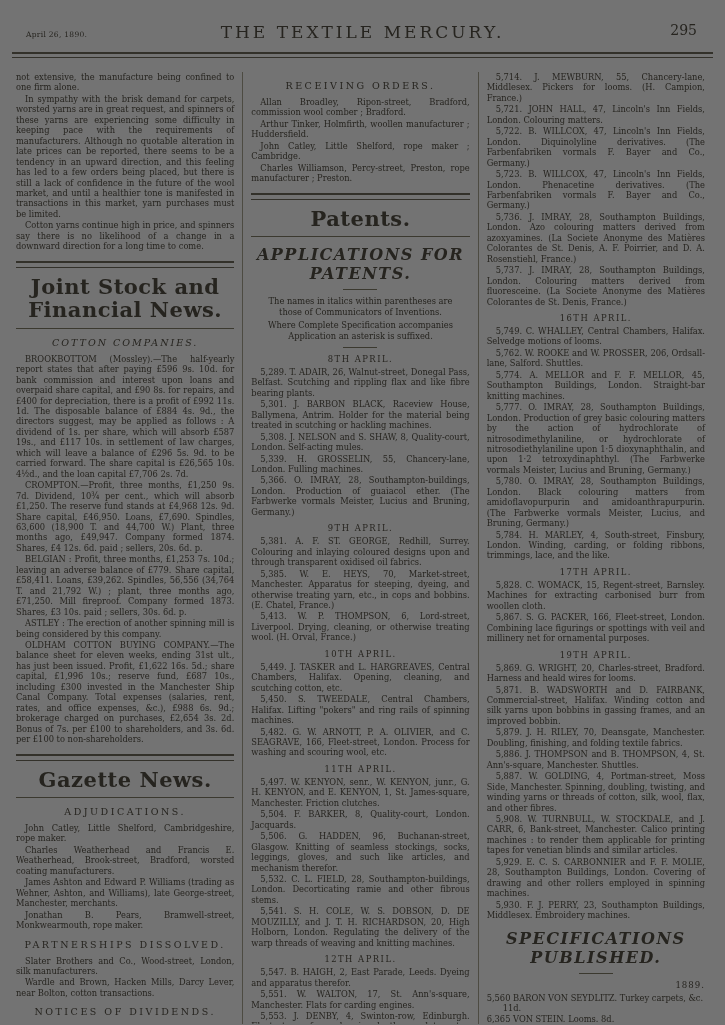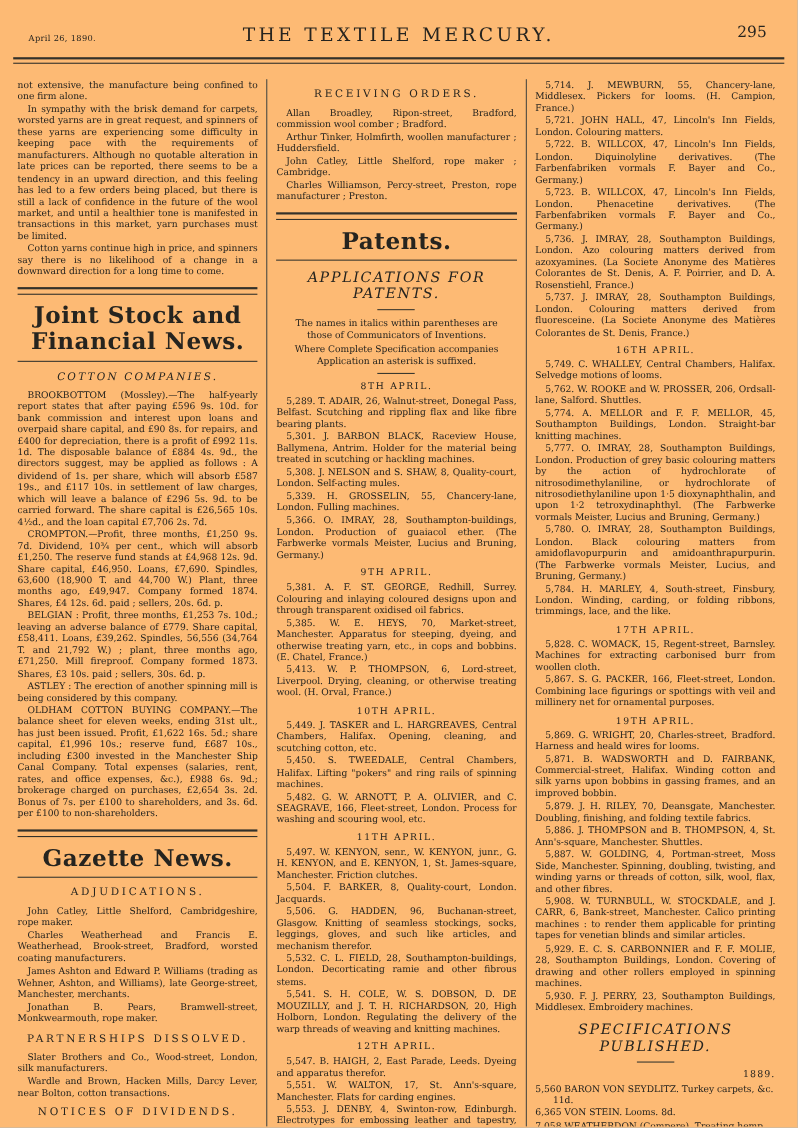--- a/index.html
+++ b/index.html
@@ -1,20 +1,20 @@
 <!DOCTYPE html>
 <html><head>
 <meta charset="utf-8">
 <style>
   html, body { margin: 0; padding: 0; background: #b9b8b2; }
   .page {
     position: relative;
     width: 725px; height: 1025px;
     margin: 0 auto;
-    background: #fdba74;
+    background: #737373;
     color: #26241f;
     font-family: "DejaVu Serif", serif;
     overflow: hidden;
     box-sizing: border-box;
   }
   
   .masthead { position: relative; height: 46px; }
   .issue-date { position: absolute; left: 26px; top: 30px; font-size: 7.5px; letter-spacing: .3px; }
   .main-title { margin: 0; padding-top: 22px; text-align: center; font-size: 17px; font-weight: normal; letter-spacing: 3px; }
   .page-number { position: absolute; right: 28px; top: 22px; font-size: 14px; }
@@ -28,21 +28,21 @@
   .ind { text-indent: 9px; }
   [data-name="intro-paragraphs"] p:first-of-type { text-indent: 0; }
   .note { text-align: center; margin: 3px 6px; }
   .spec { text-align: left; text-indent: -16px; padding-left: 16px; margin: 0 0 1px 0; }
   .fraktur {
     text-align: center; font-weight: bold; font-size: 21px; line-height: 1.12;
     margin: 7px auto 6px auto; max-width: 195px; letter-spacing: .5px;
   }
   .subhead { text-align: center; font-weight: normal; font-size: 9.5px; letter-spacing: 2.5px; margin: 8px 0 6px 0; }
   .subhead.italic { font-style: italic; letter-spacing: 2px; }
-  .subhead.italic-bold { font-style: italic; font-weight: normal; font-size: 13px; letter-spacing: 1.5px; }
+  .subhead.italic-bold { font-style: italic; font-weight: bold; font-size: 16px; letter-spacing: 1.5px; }
   .datehead { text-align: center; font-weight: normal; font-size: 8.4px; letter-spacing: 1.5px; margin: 6px 0 3px 0; }
   .yearhead { text-align: right; font-weight: normal; font-size: 8.6px; letter-spacing: 1px; margin: 5px 0 3px 0; }
   .rule-double { height: 4px; border-top: 2px solid #33312a; border-bottom: 1px solid #33312a; margin: 9px 0 6px 0; }
   .rule-thin { height: 1px; background: #3b392f; margin: 4px 0 5px 0; }
   .short-rule { width: 34px; height: 1px; background: #3b392f; margin: 6px auto; }
 </style>
 </head>
 <body>
 
 <div class="page" data-name="newspaper-page">

